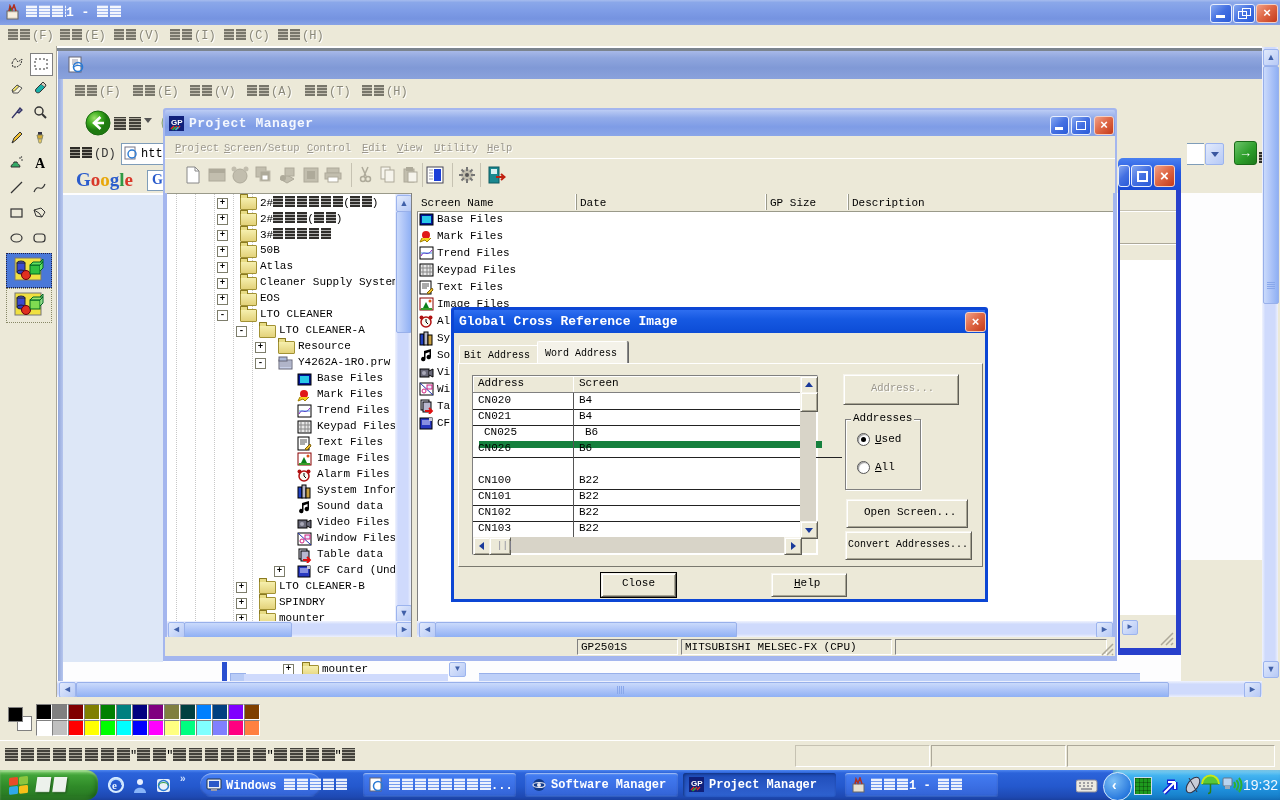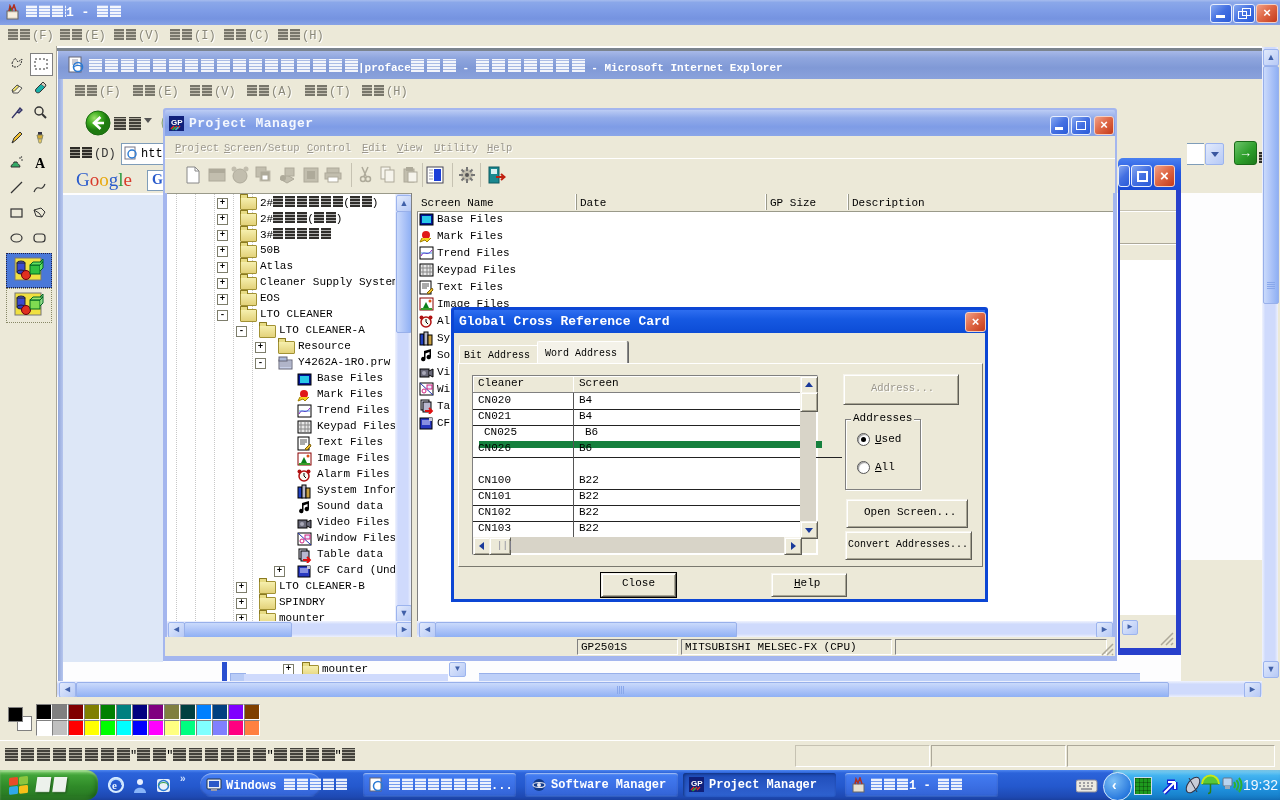--- a/index.html
+++ b/index.html
@@ -167,21 +167,20 @@
 </div>
 <div class="abs" style="left:57px;top:46px;width:1205px;height:635px;overflow:hidden;background:#fff">
 <div class="abs" style="left:0px;top:2px;width:1205px;height:3px;background:#7b848e"></div>
 <div class="abs" style="left:1px;top:5px;width:1204px;height:28px;background:linear-gradient(180deg,#a8b9e8 0%,#8fa6de 25%,#8099d6 60%,#8aa2dc 100%)">
 <svg class="abs" style="left:10px;top:5px" width="17" height="17">
         <rect x="1" y="1" width="12" height="15" fill="#fff" stroke="#667"></rect>
         <path d="M4 4h6M4 6h6M4 8h6" stroke="#99a"></path>
         <circle cx="10" cy="11" r="4.5" fill="none" stroke="#2a7ad4" stroke-width="1.6"></circle>
         <path d="M6 11 a4.5 3 0 0 1 8 0" fill="none" stroke="#2a7ad4" stroke-width="1.2"></path>
       </svg>
-<div class="abs" style="left:31px;top:8px;font:bold 11px 'Liberation Mono';color:#fff;white-space:pre"><i class="cjW" style="width:269px"></i>|proface<i class="cjW" style="width:45px"></i> - <i class="cjW" style="width:109px"></i> - Microsoft Internet Explorer</div>
 </div>
 <div class="abs" style="left:1px;top:33px;width:5px;height:602px;background:linear-gradient(90deg,#92a6da,#b6c6ee)"></div>
 <div class="abs" style="left:6px;top:33px;width:1199px;height:24px;background:#ece9d8;border-bottom:1px solid #d8d4c4">
 <div class="abs gray" style="left:12px;top:6px;font:12px 'Liberation Mono';white-space:pre"><i class="cjg" style="width:24px"></i>(F)</div>
 <div class="abs gray" style="left:70px;top:6px;font:12px 'Liberation Mono';white-space:pre"><i class="cjg" style="width:24px"></i>(E)</div>
 <div class="abs gray" style="left:127px;top:6px;font:12px 'Liberation Mono';white-space:pre"><i class="cjg" style="width:24px"></i>(V)</div>
 <div class="abs gray" style="left:184px;top:6px;font:12px 'Liberation Mono';white-space:pre"><i class="cjg" style="width:24px"></i>(A)</div>
 <div class="abs gray" style="left:242px;top:6px;font:12px 'Liberation Mono';white-space:pre"><i class="cjg" style="width:24px"></i>(T)</div>
 <div class="abs gray" style="left:299px;top:6px;font:12px 'Liberation Mono';white-space:pre"><i class="cjg" style="width:24px"></i>(H)</div>
 </div>
@@ -215,21 +214,21 @@
 <div class="abs" style="left:1124px;top:3px;width:17px;height:20px;background:#fff;border-top:1px solid #7f9db9;border-bottom:1px solid #7f9db9"></div>
 <div class="abs sbtn" style="left:1142px;top:3px;width:17px;height:20px">
         <span style="position:absolute;left:5px;top:8px;width:0;height:0;border-left:4px solid transparent;border-right:4px solid transparent;border-top:5px solid #3a57a0"></span>
       </div>
 <div class="abs" style="left:1171px;top:1px;width:21px;height:22px;border-radius:3px;background:linear-gradient(135deg,#6cc46a,#2d9e2b 55%,#1c7a1a);border:1px solid #1a6a18">
         <span style="position:absolute;left:4px;top:4px;color:#fff;font:bold 13px/13px 'Liberation Sans'">→</span>
       </div>
 <div class="abs" style="left:1196px;top:8px"><i class="cjb" style="width:24px"></i></div>
 </div>
 <div class="abs" style="left:6px;top:121px;width:1199px;height:26px;background:#ece9d8">
-<div class="abs" style="left:13px;top:2px;font-family:'Liberation Serif',serif;font-size:19px;font-weight:normal;letter-spacing:0px"><span style="color:#2b5ccc">G</span><span style="color:#d8392a">o</span><span style="color:#e8a80c">o</span><span style="color:#2b5ccc">g</span><span style="color:#2f9a44">l</span><span style="color:#d8392a">e</span></div>
+<div class="abs" style="left:13px;top:2px;font-family:'Liberation Serif',serif;font-size:19px;font-weight:bold;letter-spacing:0px"><span style="color:#2b5ccc">G</span><span style="color:#d8392a">o</span><span style="color:#e8a80c">o</span><span style="color:#2b5ccc">g</span><span style="color:#2f9a44">l</span><span style="color:#d8392a">e</span></div>
 <div class="abs" style="left:84px;top:3px;width:21px;height:19px;background:#fff;border:1px solid #7f9db9">
         <span style="position:absolute;left:4px;top:1px;color:#2b5ccc;font:bold 14px 'Liberation Serif'">G</span>
       </div>
       <div class="abs" style="left:106px;top:10px;width:0;height:0;border-left:4px solid transparent;border-right:4px solid transparent;border-top:5px solid #555"></div>
 </div>
 <div class="abs" style="left:6px;top:147px;width:1199px;height:488px;background:#fdfdfe"></div>
 <div class="abs" style="left:6px;top:149px;width:100px;height:467px;background:#dde7f7"></div>
 <div class="abs" style="left:1124px;top:514px;width:81px;height:121px;background:#ece9d8"></div>
 <div class="abs" style="left:165px;top:616px;width:5px;height:19px;background:#2a4fd0"></div>
 <div class="abs expbox" style="left:226px;top:618px">+</div>
@@ -618,33 +617,33 @@
 <div class="abs sunk" style="left:732px;top:531px;width:210px;height:14px">
       <span class="mono" style="position:absolute;left:3px;top:1px"></span>
     </div>
 <svg class="abs" style="left:938px;top:535px" width="13" height="13">
       <path d="M12 1 L1 12 M12 6 L6 12 M12 11 L11 12" stroke="#aca899" stroke-width="1.5"></path>
     </svg>
 </div>
 <div class="abs" style="left:451px;top:307px;width:537px;height:295px">
 <div class="abs" style="left:0;top:0;width:537px;height:295px;background:#0c46d4;border-radius:3px 3px 0 0"></div>
 <div class="abs" style="left:3px;top:3px;width:531px;height:23px;background:linear-gradient(180deg,#2e6ef0 0%,#1659e2 40%,#0c4cd6 100%)"></div>
-<div class="abs" style="left:8px;top:7px;font:bold 13px 'Liberation Mono',monospace;color:#fff;letter-spacing:0px;white-space:pre">Global Cross Reference Card</div>
+<div class="abs" style="left:8px;top:7px;font:bold 13px 'Liberation Mono',monospace;color:#fff;letter-spacing:0px;white-space:pre">Global Cross Reference Image</div>
 <div class="abs xpclose" style="left:514px;top:5px;width:19px;height:18px;color:#fff;font:bold 13px/17px 'Liberation Sans';text-align:center">×</div>
 <div class="abs" style="left:3px;top:26px;width:531px;height:266px;background:#ece9d8"></div>
 <div class="abs" style="left:8px;top:38px;width:78px;height:18px;background:#ece9d8;border:1px solid #888;border-bottom:none;border-top-color:#fff;border-left-color:#fff;border-radius:2px 2px 0 0">
       <span class="mono" style="position:absolute;left:4px;top:4px;font-size:10px">Bit Address</span>
     </div>
 <div class="abs" style="left:86px;top:34px;width:89px;height:22px;background:#f4f2e9;border:1px solid #888;border-bottom:none;border-top-color:#fff;border-left-color:#fff;border-radius:2px 2px 0 0;box-shadow:1px 0 0 #666">
       <span class="mono" style="position:absolute;left:7px;top:6px;font-size:10px">Word Address</span>
     </div>
 <div class="abs" style="left:7px;top:56px;width:523px;height:202px;background:#ece9d8;border:1px solid;border-color:#fff #7a796f #7a796f #fff"></div>
 <div class="abs" style="left:21px;top:68px;width:344px;height:178px;background:#fff;border:1px solid;border-color:#808080 #fff #fff #808080"></div>
 <div class="abs" style="left:22px;top:69px;width:100px;height:16px;background:#ece9d8;border-right:1px solid #808080;border-bottom:1px solid #808080;box-shadow:inset 1px 1px 0 #fff">
-      <span class="mono" style="position:absolute;left:5px;top:1px">Cleaner</span>
+      <span class="mono" style="position:absolute;left:5px;top:1px">Address</span>
     </div>
 <div class="abs" style="left:122px;top:69px;width:227px;height:16px;background:#ece9d8;border-bottom:1px solid #808080;box-shadow:inset 1px 1px 0 #fff">
       <span class="mono" style="position:absolute;left:6px;top:1px">Screen</span>
     </div>
 <div class="abs" style="left:22px;top:86px;width:327px;height:16px;border-bottom:1px solid #222">
       <span class="mono" style="position:absolute;left:5px;top:1px">CN020</span>
       <span class="mono" style="position:absolute;left:106px;top:1px">B4</span>
     </div>
 <div class="abs" style="left:22px;top:102px;width:327px;height:16px;border-bottom:1px solid #222">
       <span class="mono" style="position:absolute;left:5px;top:1px">CN021</span>

